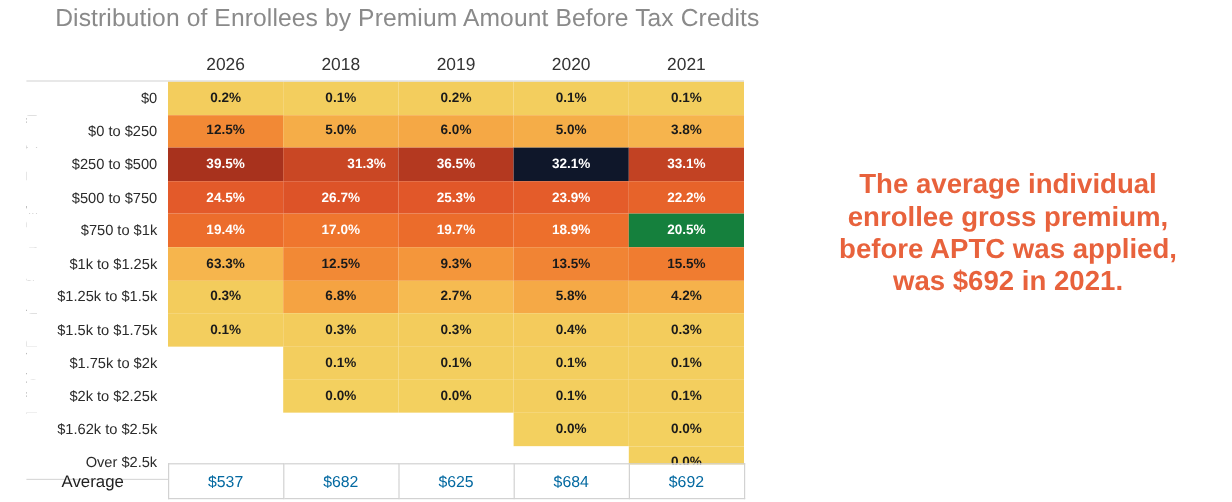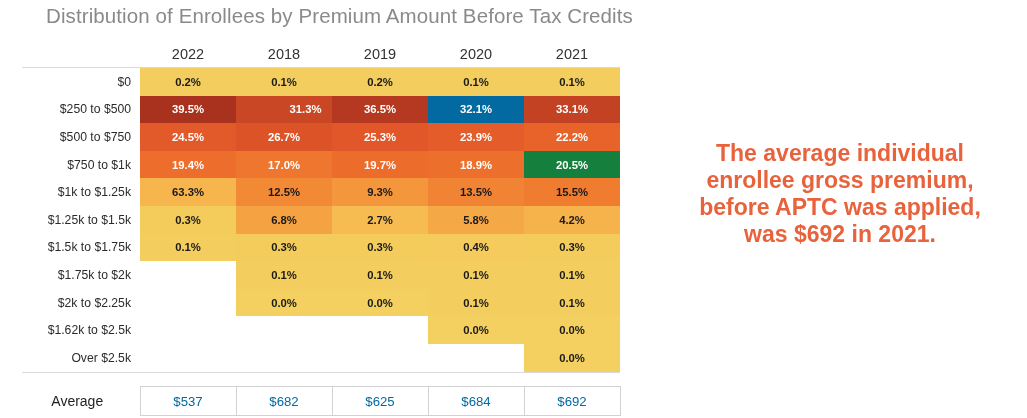--- a/index.html
+++ b/index.html
@@ -149,42 +149,50 @@
       <col class="rowhead">
       <col class="datacol">
         <col class="datacol">
         <col class="datacol">
         <col class="datacol">
         <col class="datacol">
     </colgroup>
     <thead>
       <tr>
         <th class="corner"></th>
-      <th class="colhead">2022</th>
+      <th class="colhead">2026</th>
           <th class="colhead">2018</th>
           <th class="colhead">2019</th>
           <th class="colhead">2020</th>
           <th class="colhead">2021</th>
         </tr>
     </thead>
     <tbody id="hm-body">
         <tr>
           <td class="rowlabel">$0</td>
           <td class="cell" style="background: rgb(243, 205, 93); color: rgb(26, 26, 26);">0.2%</td>
           <td class="cell" style="background: rgb(243, 206, 94); color: rgb(26, 26, 26);">0.1%</td>
           <td class="cell" style="background: rgb(243, 205, 93); color: rgb(26, 26, 26);">0.2%</td>
           <td class="cell" style="background: rgb(243, 206, 94); color: rgb(26, 26, 26);">0.1%</td>
           <td class="cell" style="background: rgb(243, 206, 94); color: rgb(26, 26, 26);">0.1%</td>
         </tr>
         <tr>
+          <td class="rowlabel">$0 to $250</td>
+          <td class="cell" style="background: rgb(242, 137, 53); color: rgb(26, 26, 26);">12.5%</td>
+          <td class="cell" style="background: rgb(245, 173, 72); color: rgb(26, 26, 26);">5.0%</td>
+          <td class="cell" style="background: rgb(245, 168, 69); color: rgb(26, 26, 26);">6.0%</td>
+          <td class="cell" style="background: rgb(245, 173, 72); color: rgb(26, 26, 26);">5.0%</td>
+          <td class="cell" style="background: rgb(246, 180, 77); color: rgb(26, 26, 26);">3.8%</td>
+        </tr>
+        <tr>
           <td class="rowlabel">$250 to $500</td>
           <td class="cell" style="background: rgb(168, 50, 29); color: rgb(255, 255, 255);">39.5%</td>
           <td class="cell" style="background: rgb(201, 71, 36); color: rgb(255, 255, 255); padding-left: 44px;">31.3%</td>
           <td class="cell" style="background: rgb(180, 57, 32); color: rgb(255, 255, 255);">36.5%</td>
-          <td class="cell" style="background: #0369a1; color: rgb(255, 255, 255);">32.1%</td>
+          <td class="cell" style="background: #0f172a; color: rgb(255, 255, 255);">32.1%</td>
           <td class="cell" style="background: rgb(194, 66, 35); color: rgb(255, 255, 255);">33.1%</td>
         </tr>
         <tr>
           <td class="rowlabel">$500 to $750</td>
           <td class="cell" style="background: rgb(227, 90, 42); color: rgb(255, 255, 255);">24.5%</td>
           <td class="cell" style="background: rgb(221, 83, 40); color: rgb(255, 255, 255);">26.7%</td>
           <td class="cell" style="background: rgb(225, 87, 41); color: rgb(255, 255, 255);">25.3%</td>
           <td class="cell" style="background: rgb(228, 92, 42); color: rgb(255, 255, 255);">23.9%</td>
           <td class="cell" style="background: rgb(231, 99, 42); color: rgb(255, 255, 255);">22.2%</td>
         </tr>

